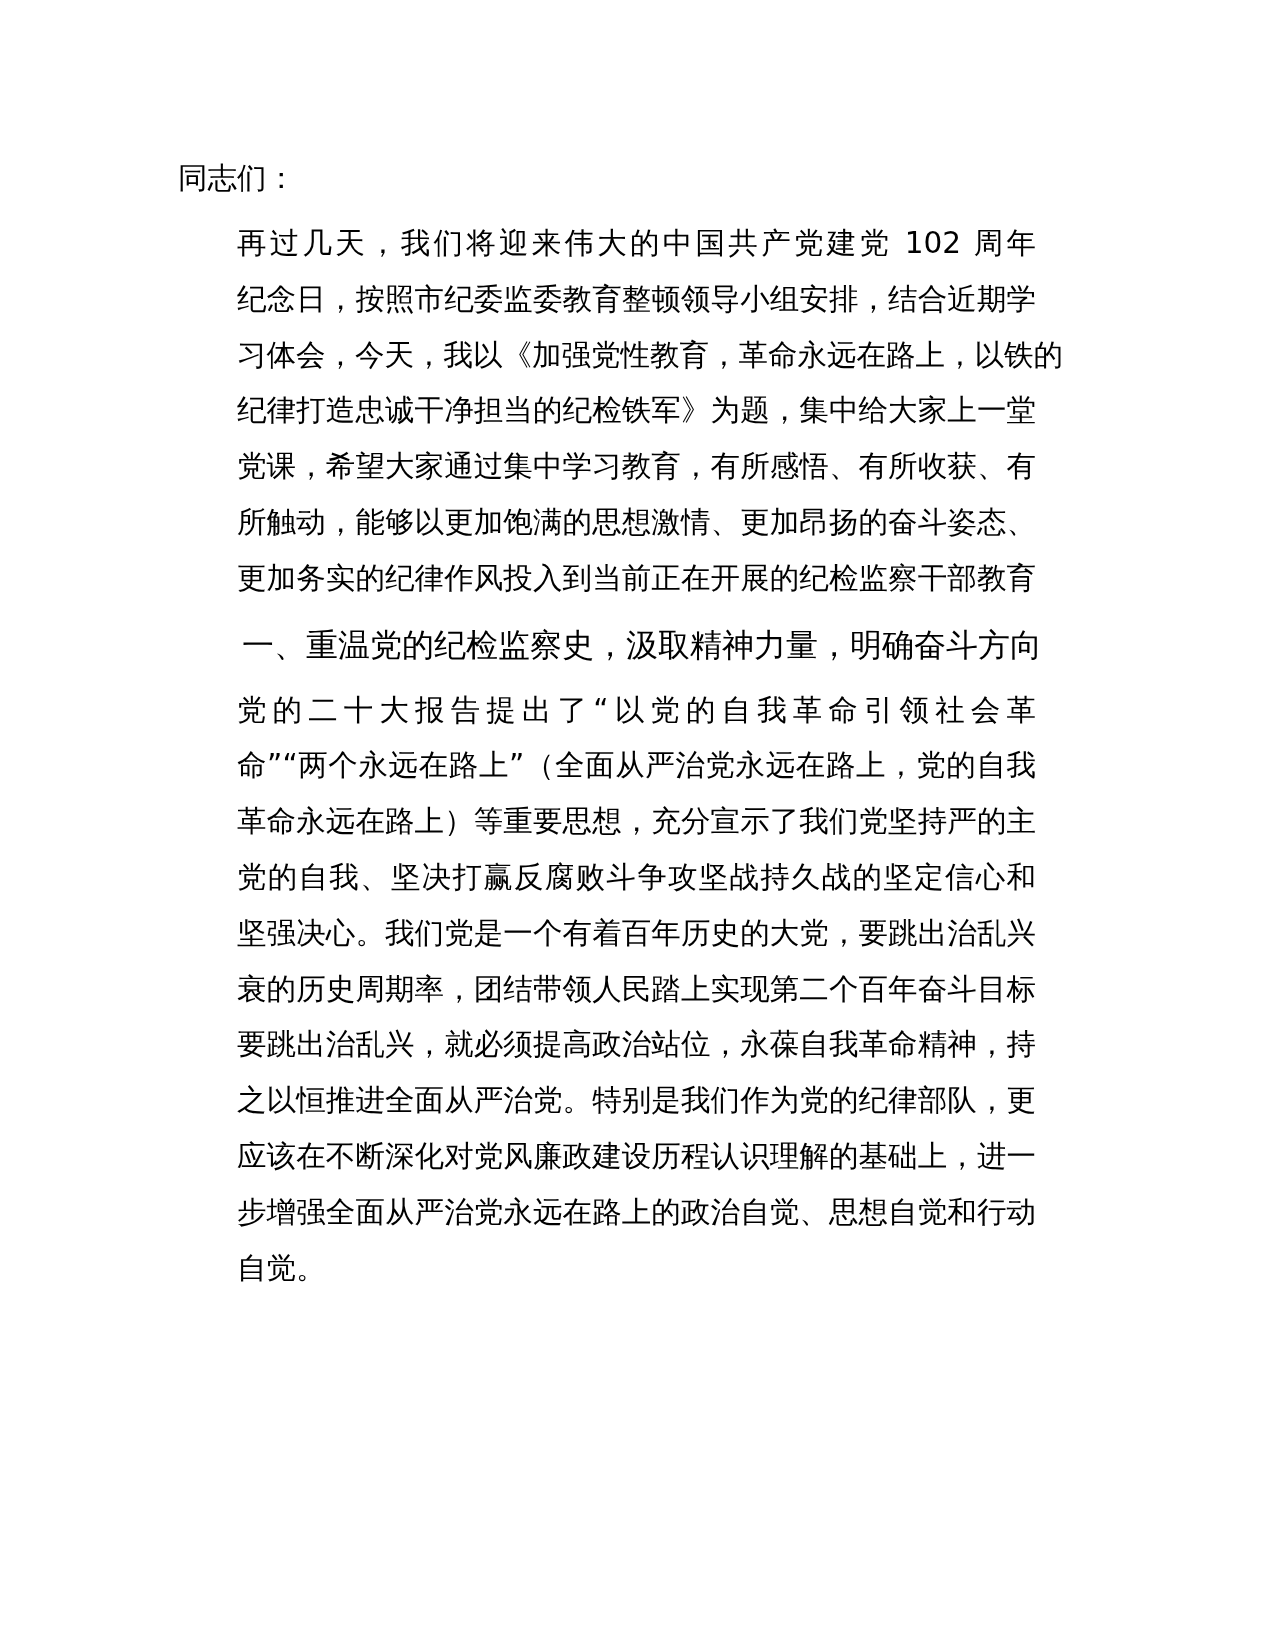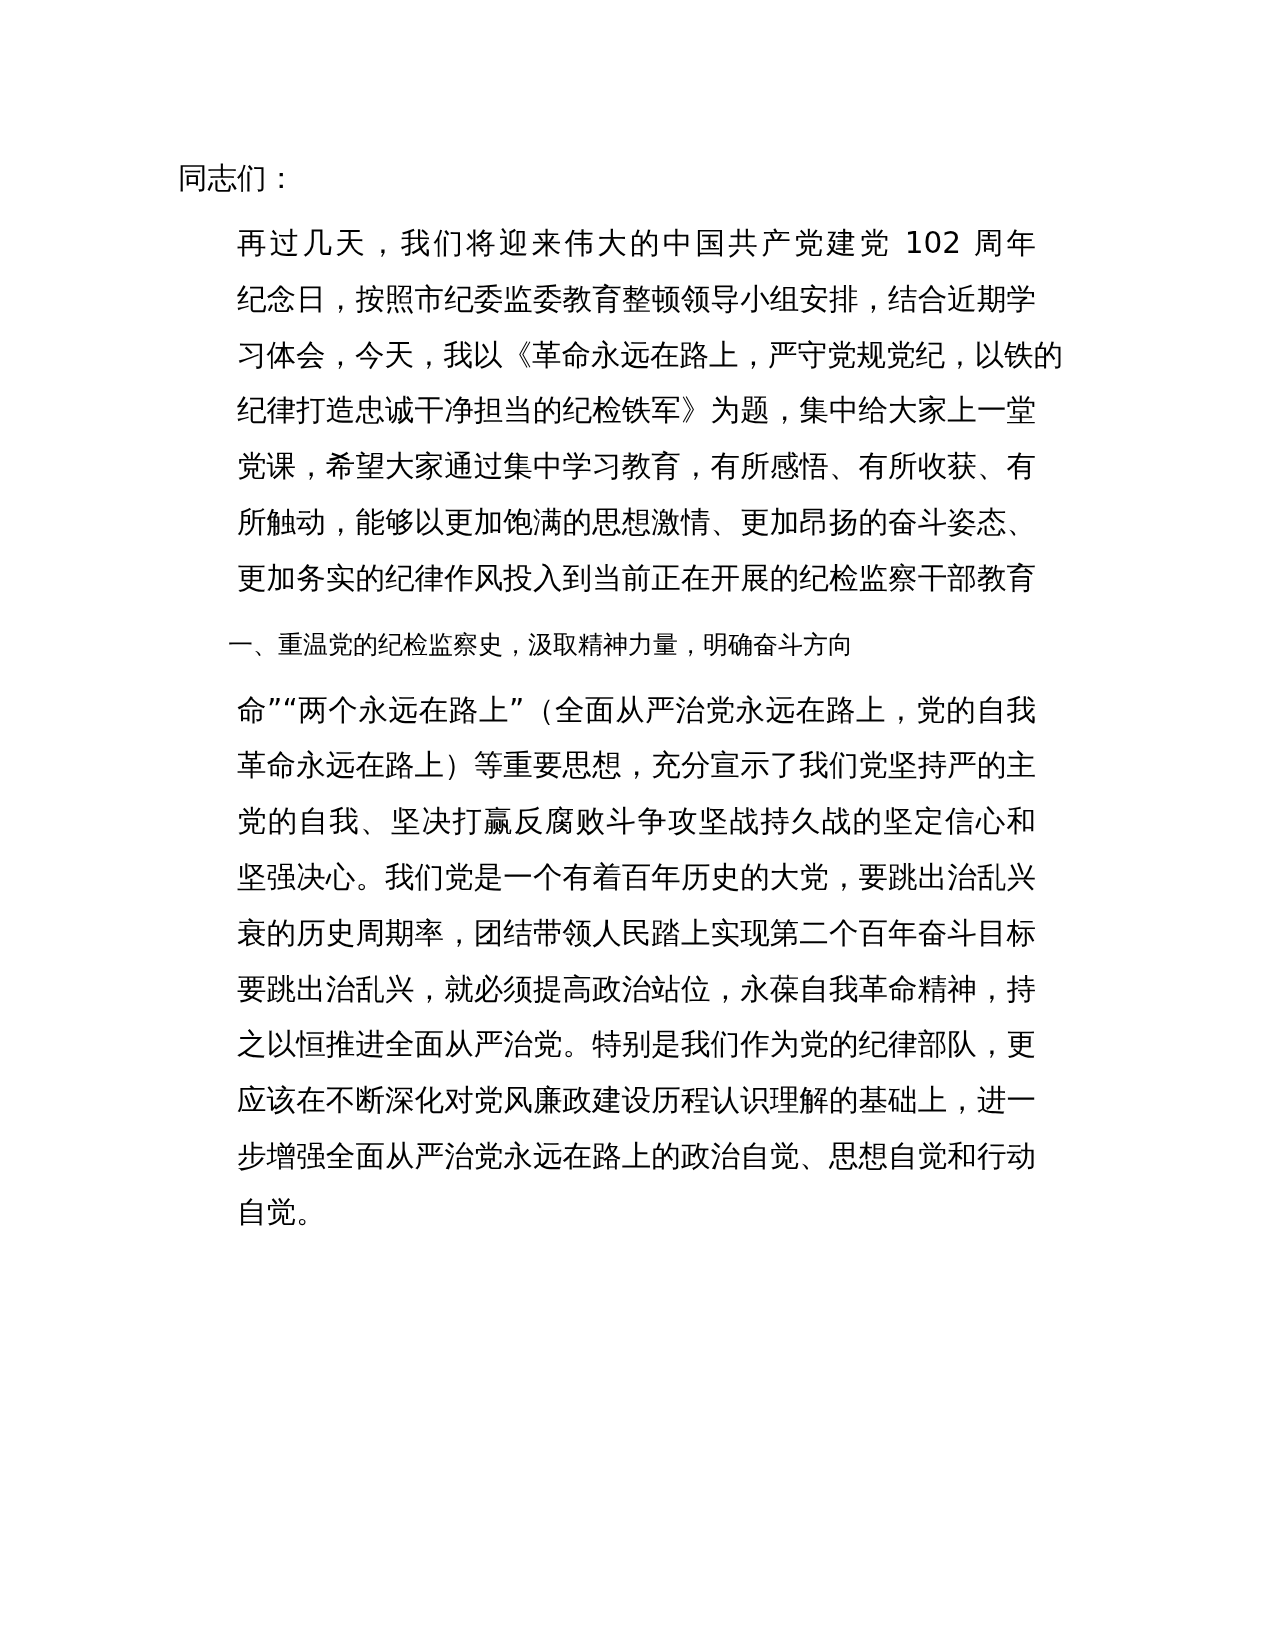--- a/index.html
+++ b/index.html
@@ -30,21 +30,21 @@
   .para {
     font-size: 29.5px;
     line-height: 55.8px;
     margin: 0 0 10px 0;
     text-indent: 2em;
     text-align: justify;
     text-justify: inter-character;
     word-break: break-all;
   }
   .heading {
-    font-size: 25px;
+    font-size: 32px;
     line-height: 56px;
     margin: 0 0 10px 0;
     text-indent: 2em;
     white-space: nowrap;
   }
   .line {
     display: block;
     white-space: nowrap;
     text-align: justify;
     text-align-last: justify;
@@ -58,30 +58,31 @@
 </style>
 </head>
 <body>
 
 <div class="page">
   <div class="salutation">同志们：</div>
 
   <div class="para">
     <span class="line first">再过几天，我们将迎来伟大的中国共产党建党 102 周年</span>
     <span class="line">纪念日，按照市纪委监委教育整顿领导小组安排，结合近期学</span>
-    <span class="line">习体会，今天，我以《革命永远在路上，严守党规党纪，以铁的</span>
+    <span class="line">习体会，今天，我以《加强党性教育，革命永远在路上，以铁的</span>
     <span class="line">纪律打造忠诚干净担当的纪检铁军》为题，集中给大家上一堂</span>
     <span class="line">党课，希望大家通过集中学习教育，有所感悟、有所收获、有</span>
     <span class="line">所触动，能够以更加饱满的思想激情、更加昂扬的奋斗姿态、</span>
     <span class="line">更加务实的纪律作风投入到当前正在开展的纪检监察干部教育</span>
   </div>
 
   <div class="heading">一、重温党的纪检监察史，汲取精神力量，明确奋斗方向</div>
 
   <div class="para">
+    <span class="line first">党的二十大报告提出了“以党的自我革命引领社会革</span>
     <span class="line">命”“两个永远在路上”（全面从严治党永远在路上，党的自我</span>
     <span class="line">革命永远在路上）等重要思想，充分宣示了我们党坚持严的主</span>
     <span class="line">党的自我、坚决打赢反腐败斗争攻坚战持久战的坚定信心和</span>
     <span class="line">坚强决心。我们党是一个有着百年历史的大党，要跳出治乱兴</span>
     <span class="line">衰的历史周期率，团结带领人民踏上实现第二个百年奋斗目标</span>
     <span class="line">要跳出治乱兴，就必须提高政治站位，永葆自我革命精神，持</span>
     <span class="line">之以恒推进全面从严治党。特别是我们作为党的纪律部队，更</span>
     <span class="line">应该在不断深化对党风廉政建设历程认识理解的基础上，进一</span>
     <span class="line">步增强全面从严治党永远在路上的政治自觉、思想自觉和行动</span>
     <span class="line last">自觉。</span>

